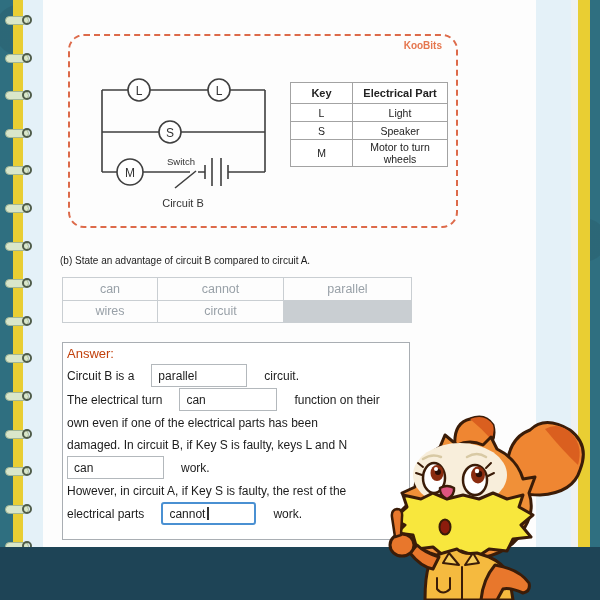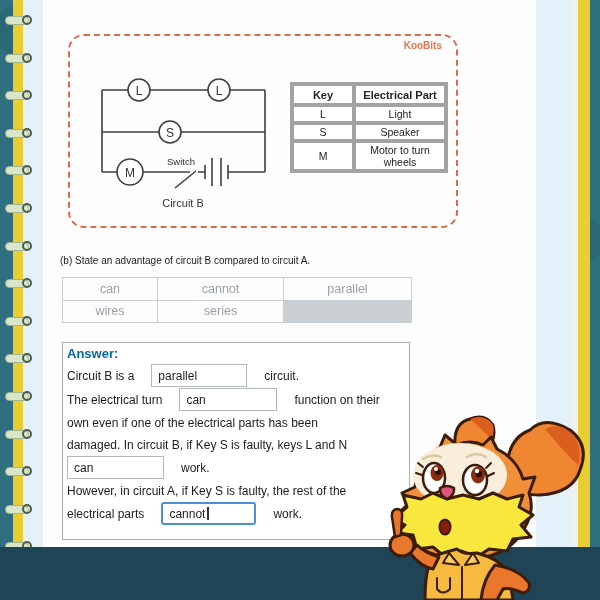--- a/index.html
+++ b/index.html
@@ -23,35 +23,35 @@
           border:2.5px solid #4f5c49; border-radius:50%; background:transparent; display:block; }
 
   .figure-box { position:absolute; left:68px; top:34px; width:390px; height:194px;
           border:2px dashed #dd6a4a; border-radius:16px; background:#fdfdfd; }
   .koobits { position:absolute; top:4px; right:14px; color:#e5764e; font-size:10px; font-weight:bold; }
 
   .circuit-svg { position:absolute; left:95px; top:70px; width:185px; height:145px; }
 
   .key-table { position:absolute; left:290px; top:82px; width:158px; border-collapse:collapse;
           font-size:10.5px; color:#222; background:#fff; }
-  .key-table th, .key-table td { border:4px solid #a3a3a3; text-align:center; padding:1px 2px; }
+  .key-table th, .key-table td { border:1px solid #a3a3a3; text-align:center; padding:1px 2px; }
   .key-table th { font-weight:bold; height:21px; font-size:11px; }
   .key-table td { height:18px; }
 
   .question { position:absolute; left:60px; top:255px; font-size:10px; color:#1c1c1c; }
 
   .word-bank { position:absolute; left:62px; top:277px; width:350px; height:46px;
           display:grid; grid-template-columns:94px 125px 1fr; grid-auto-rows:1fr;
           background:#c9ced2; gap:1px; border:1px solid #c9ced2; }
   .wb-cell { background:#fdfdfd; color:#99a1a8; font-size:12.5px;
           display:flex; align-items:center; justify-content:center; }
 
   .answer-box { position:absolute; left:62px; top:342px; width:348px; height:198px;
           border:1px solid #a9aeb3; background:#fff; padding:3px 4px; }
-  .answer-heading { color:#0369a1; font-weight:bold; font-size:13px; height:18px; }
+  .answer-heading { color:#c2410c; font-weight:normal; font-size:13px; height:18px; }
   .ans-line { display:flex; align-items:center; gap:17px; min-height:21px; margin-bottom:1px; }
   .ans-text { font-size:12px; color:#1c1c1c; white-space:nowrap; }
   .ans-input { height:23px; border:1px solid #b3b8bc; background:#fff; display:flex;
           align-items:center; padding-left:6px; font-size:12px; color:#1c1c1c; flex:none; }
   .ans-input.focused { border:2px solid #4a90d2; border-radius:3px; }
   .caret { display:inline-block; width:1.5px; height:13px; background:#333; margin-left:2px; }
 
   .footer-bar { position:absolute; left:0; top:547px; width:600px; height:53px;
           background:#1e4456; z-index:6; }
   .mascot { position:absolute; left:385px; top:415px; width:215px; height:185px; z-index:8; }
@@ -167,21 +167,21 @@
       </tbody>
   </table>
 
   <div class="question">(b) State an advantage of circuit B compared to circuit A.</div>
 
   <div class="word-bank">
       <div class="wb-cell">can</div>
       <div class="wb-cell">cannot</div>
       <div class="wb-cell">parallel</div>
       <div class="wb-cell">wires</div>
-      <div class="wb-cell">series</div>
+      <div class="wb-cell">circuit</div>
     </div>
 
   <div class="answer-box">
     <div class="answer-heading">Answer:</div>
     <div>
         <div class="ans-line">
           <span class="ans-text">Circuit B is a</span>
           <div class="ans-input" style="width: 96px;">
             <span>parallel</span>
           </div>

